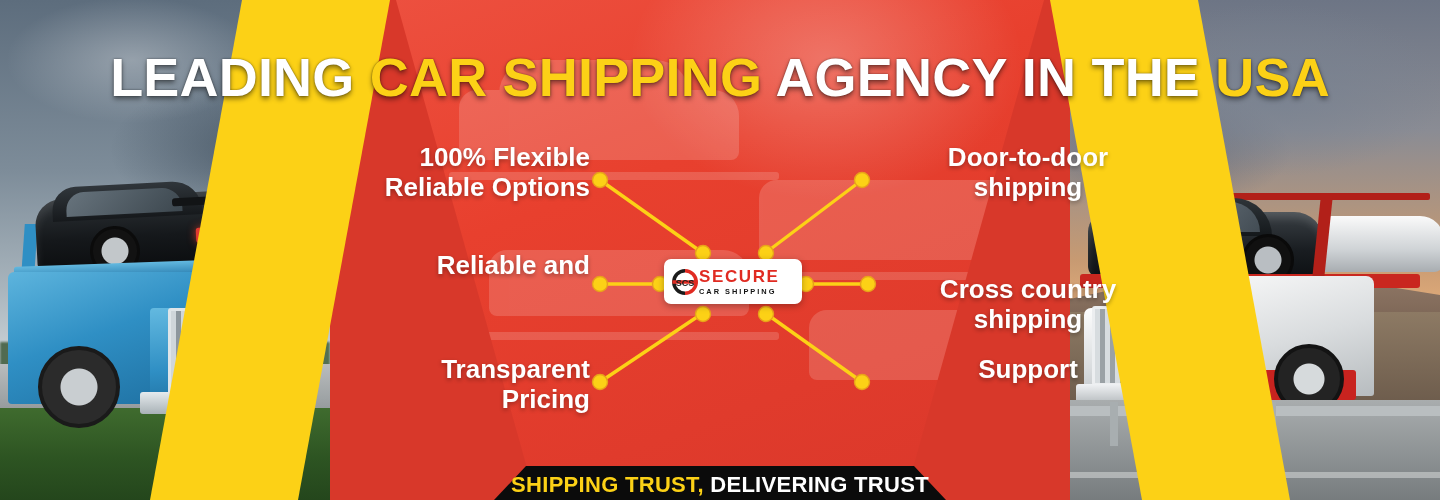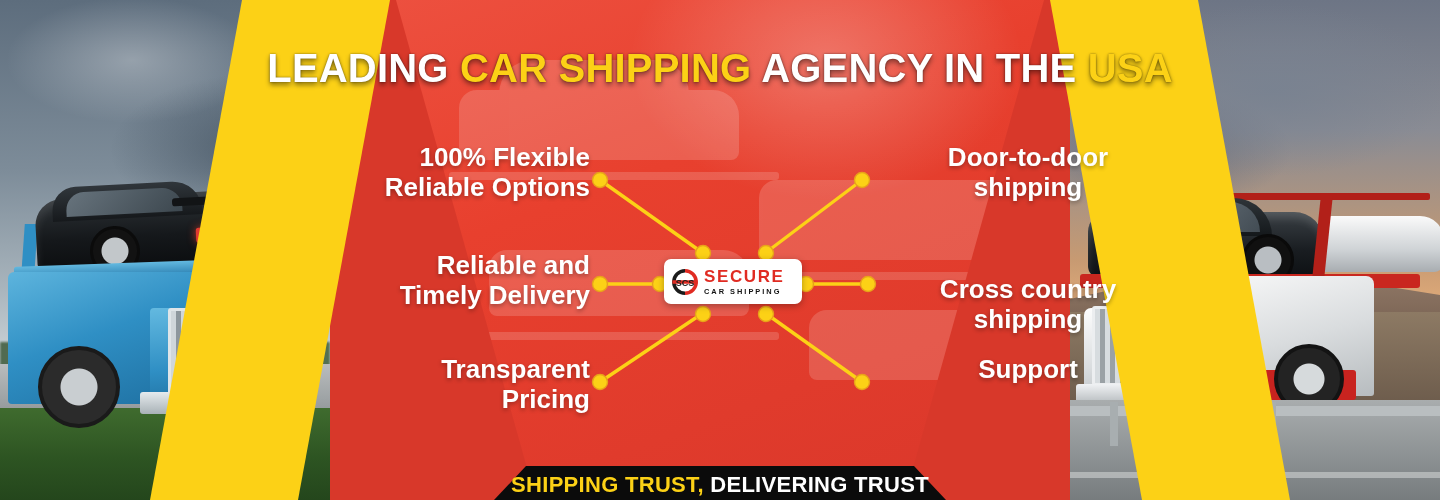--- a/index.html
+++ b/index.html
@@ -134,21 +134,21 @@
   .rp-ghost .g3{left:330px;top:120px;width:300px;height:80px;}
   .rp-ghost .g4{left:60px;top:190px;width:260px;height:66px;}
   .rp-ghost .g5{left:380px;top:250px;width:280px;height:70px;}
   .rp-ghost .g-line{position:absolute;background:#fff;height:8px;border-radius:3px;}
   .rp-ghost .l1{left:20px;top:112px;width:330px;}
   .rp-ghost .l2{left:320px;top:212px;width:330px;}
   .rp-ghost .l3{left:40px;top:272px;width:310px;}
 
   
   .headline{position:absolute;top:46px;left:0;width:1440px;text-align:center;
-    font-size:40px;font-weight:bold;letter-spacing:.2px;color:#fff;
+    font-size:54px;font-weight:bold;letter-spacing:.2px;color:#fff;
     font-family:"Liberation Sans","DejaVu Sans",sans-serif;
     text-shadow:0 3px 5px rgba(0,0,0,.45),0 0 2px rgba(0,0,0,.5);
     white-space:nowrap;}
   .headline .hl{color:#fcd116;}
   .headline span{display:inline;}
 
   
   .feat{position:absolute;color:#fff;font-size:26px;font-weight:bold;line-height:1.16;
     text-shadow:0 2px 4px rgba(0,0,0,.33);}
   .feat-left{text-align:right;width:300px;}
@@ -160,21 +160,21 @@
   .fr2{left:878px;top:250px;margin-top:24px;}
   .fr3{left:878px;top:354px;}
 
   
   .conn{position:absolute;left:0;top:0;width:1440px;height:500px;pointer-events:none;}
 
   
   .logo{position:absolute;left:664px;top:259px;width:138px;height:45px;
     background:#fff;border-radius:7px;display:flex;align-items:center;
     box-shadow:0 2px 7px rgba(0,0,0,.3);padding:0 7px;box-sizing:border-box;}
-  .logo-mark{width:28px;height:28px;flex:0 0 28px;position:relative;margin-right:5px;text-align:right;}
+  .logo-mark{width:28px;height:28px;flex:0 0 28px;position:relative;text-align:right;}
   .logo-text{display:flex;flex-direction:column;justify-content:center;line-height:1;}
   .logo-main{color:#e02b22;font-size:17px;font-weight:bold;letter-spacing:1.6px;}
   .logo-sub{color:#121212;font-size:7.4px;font-weight:bold;letter-spacing:2.0px;margin-top:2.5px;}
 
   
   .bottom-bar{position:absolute;left:0;bottom:0;width:1440px;height:34px;
     background:#0b0b0b;clip-path:polygon(526px 0,914px 0,946px 34px,494px 34px);}
   .bottom-text{position:absolute;left:0;bottom:2px;width:1440px;text-align:center;
     font-size:22px;font-weight:bold;letter-spacing:.3px;color:#fff;white-space:nowrap;}
   .bottom-text .hl{color:#fcd116;}
@@ -283,21 +283,20 @@
       <circle cx="806" cy="284" r="7.5"></circle>
     </g>
   </svg>
 
   <div class="feat feat-left fl1">
     <div>100% Flexible</div>
     <div>Reliable Options</div>
   </div>
   <div class="feat feat-left fl2">
     <div>Reliable and</div>
-    <div>Timely Delivery</div>
   </div>
   <div class="feat feat-left fl3">
     <div>Transparent</div>
     <div>Pricing</div>
   </div>
 
   <div class="feat feat-right fr1">
     <div>Door-to-door</div>
     <div>shipping</div>
   </div>

